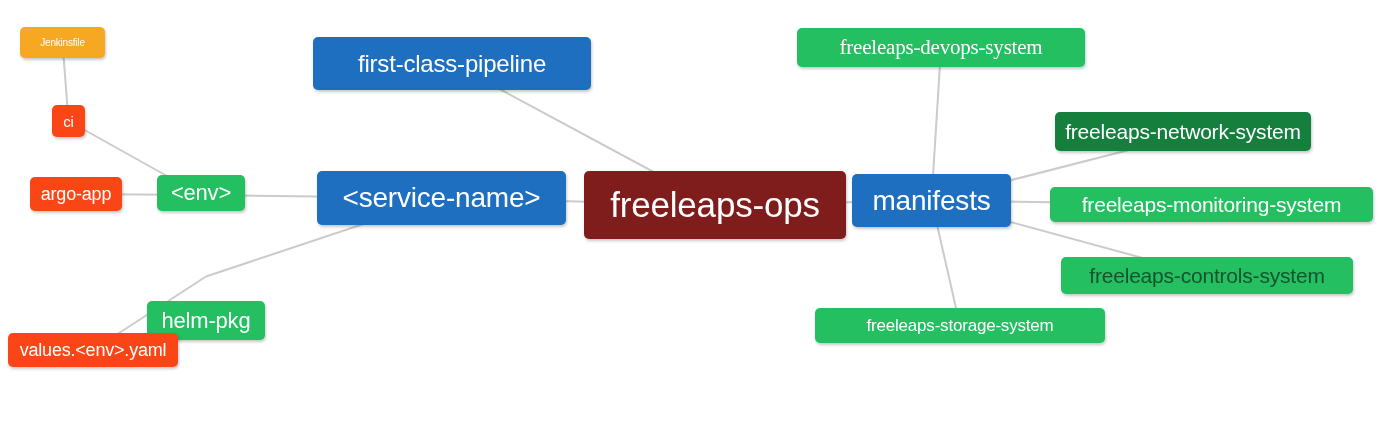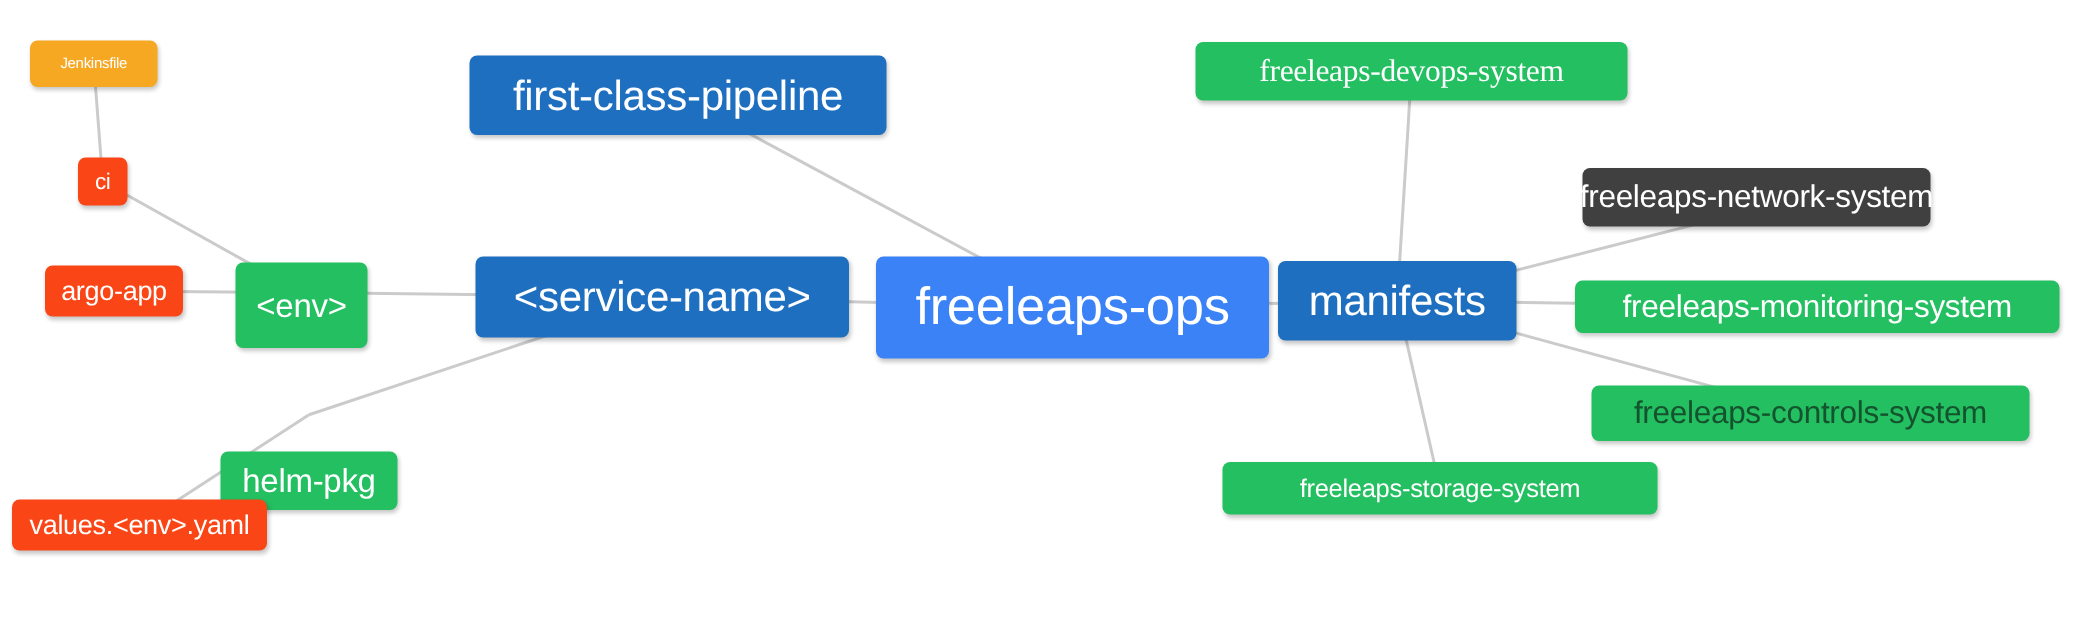--- a/index.html
+++ b/index.html
@@ -52,28 +52,28 @@
       <line x1="452" y1="63.5" x2="715" y2="205" stroke="#CBCBCB" stroke-width="2"></line>
       <line x1="441.5" y1="198" x2="715" y2="205" stroke="#CBCBCB" stroke-width="2"></line>
       <line x1="715" y1="205" x2="931.5" y2="200.5" stroke="#CBCBCB" stroke-width="2"></line>
       <line x1="931.5" y1="200.5" x2="941" y2="47.5" stroke="#CBCBCB" stroke-width="2"></line>
       <line x1="931.5" y1="200.5" x2="1201" y2="131.5" stroke="#CBCBCB" stroke-width="2"></line>
       <line x1="931.5" y1="200.5" x2="1211.5" y2="204.5" stroke="#CBCBCB" stroke-width="2"></line>
       <line x1="931.5" y1="200.5" x2="1207" y2="275.5" stroke="#CBCBCB" stroke-width="2"></line>
       <line x1="931.5" y1="200.5" x2="960" y2="325.5" stroke="#CBCBCB" stroke-width="2"></line>
     </svg>
 
-<div class="node" style="left: 584px; top: 171px; width: 262px; height: 68px; font-size: 35px; background: #3b82f6; color: rgb(255, 255, 255);">freeleaps-ops</div>
-    <div class="node" style="left: 313px; top: 37px; width: 278px; height: 53px; font-size: 28px; background: rgb(30, 111, 192); color: rgb(255, 255, 255);">first-class-pipeline</div>
+<div class="node" style="left: 584px; top: 171px; width: 262px; height: 68px; font-size: 35px; background: #7f1d1d; color: rgb(255, 255, 255);">freeleaps-ops</div>
+    <div class="node" style="left: 313px; top: 37px; width: 278px; height: 53px; font-size: 24px; background: rgb(30, 111, 192); color: rgb(255, 255, 255);">first-class-pipeline</div>
     <div class="node" style="left: 317px; top: 171px; width: 249px; height: 54px; font-size: 28px; background: rgb(30, 111, 192); color: rgb(255, 255, 255);">&lt;service-name&gt;</div>
     <div class="node" style="left: 852px; top: 174px; width: 159px; height: 53px; font-size: 28px; background: rgb(30, 111, 192); color: rgb(255, 255, 255);">manifests</div>
-    <div class="node" style="left: 157px; top: 175px; width: 88px; height: 57px; font-size: 22px; background: rgb(35, 191, 97); color: rgb(255, 255, 255); text-align: right;">&lt;env&gt;</div>
+    <div class="node" style="left: 157px; top: 175px; width: 88px; height: 36px; font-size: 22px; background: rgb(35, 191, 97); color: rgb(255, 255, 255); text-align: right;">&lt;env&gt;</div>
     <div class="node" style="left: 147px; top: 257px; width: 118px; height: 39px; font-size: 22px; background: rgb(35, 191, 97); color: rgb(255, 255, 255); margin-top: 44px;">helm-pkg</div>
     <div class="node" style="left: 52px; top: 105px; width: 33px; height: 32px; font-size: 15px; background: rgb(250, 70, 22); color: rgb(255, 255, 255);">ci</div>
     <div class="node" style="left: 30px; top: 177px; width: 92px; height: 34px; font-size: 18px; background: rgb(250, 70, 22); color: rgb(255, 255, 255);">argo-app</div>
     <div class="node" style="left: 8px; top: 333px; width: 170px; height: 34px; font-size: 18px; background: rgb(250, 70, 22); color: rgb(255, 255, 255);">values.&lt;env&gt;.yaml</div>
     <div class="node" style="left: 20px; top: 27px; width: 85px; height: 31px; font-size: 10px; background: rgb(247, 168, 35); color: rgb(255, 255, 255);">Jenkinsfile</div>
     <div class="node" style="left: 797px; top: 28px; width: 288px; height: 39px; font-size: 21px; background: rgb(35, 191, 97); color: rgb(255, 255, 255); font-family: Liberation Serif, serif;">freeleaps-devops-system</div>
-    <div class="node" style="left: 1055px; top: 112px; width: 232px; height: 39px; font-size: 21px; background: #404040; color: rgb(255, 255, 255);">freeleaps-network-system</div>
+    <div class="node" style="left: 1055px; top: 112px; width: 256px; height: 39px; font-size: 21px; background: #15803d; color: rgb(255, 255, 255);">freeleaps-network-system</div>
     <div class="node" style="left: 1050px; top: 187px; width: 323px; height: 35px; font-size: 21px; background: rgb(35, 191, 97); color: rgb(255, 255, 255);">freeleaps-monitoring-system</div>
     <div class="node" style="left: 1061px; top: 257px; width: 292px; height: 37px; font-size: 21px; background: rgb(35, 191, 97); color: #14532d;">freeleaps-controls-system</div>
     <div class="node" style="left: 815px; top: 308px; width: 290px; height: 35px; font-size: 17px; background: rgb(35, 191, 97); color: rgb(255, 255, 255);">freeleaps-storage-system</div>
   </div>
 
 </body></html>

